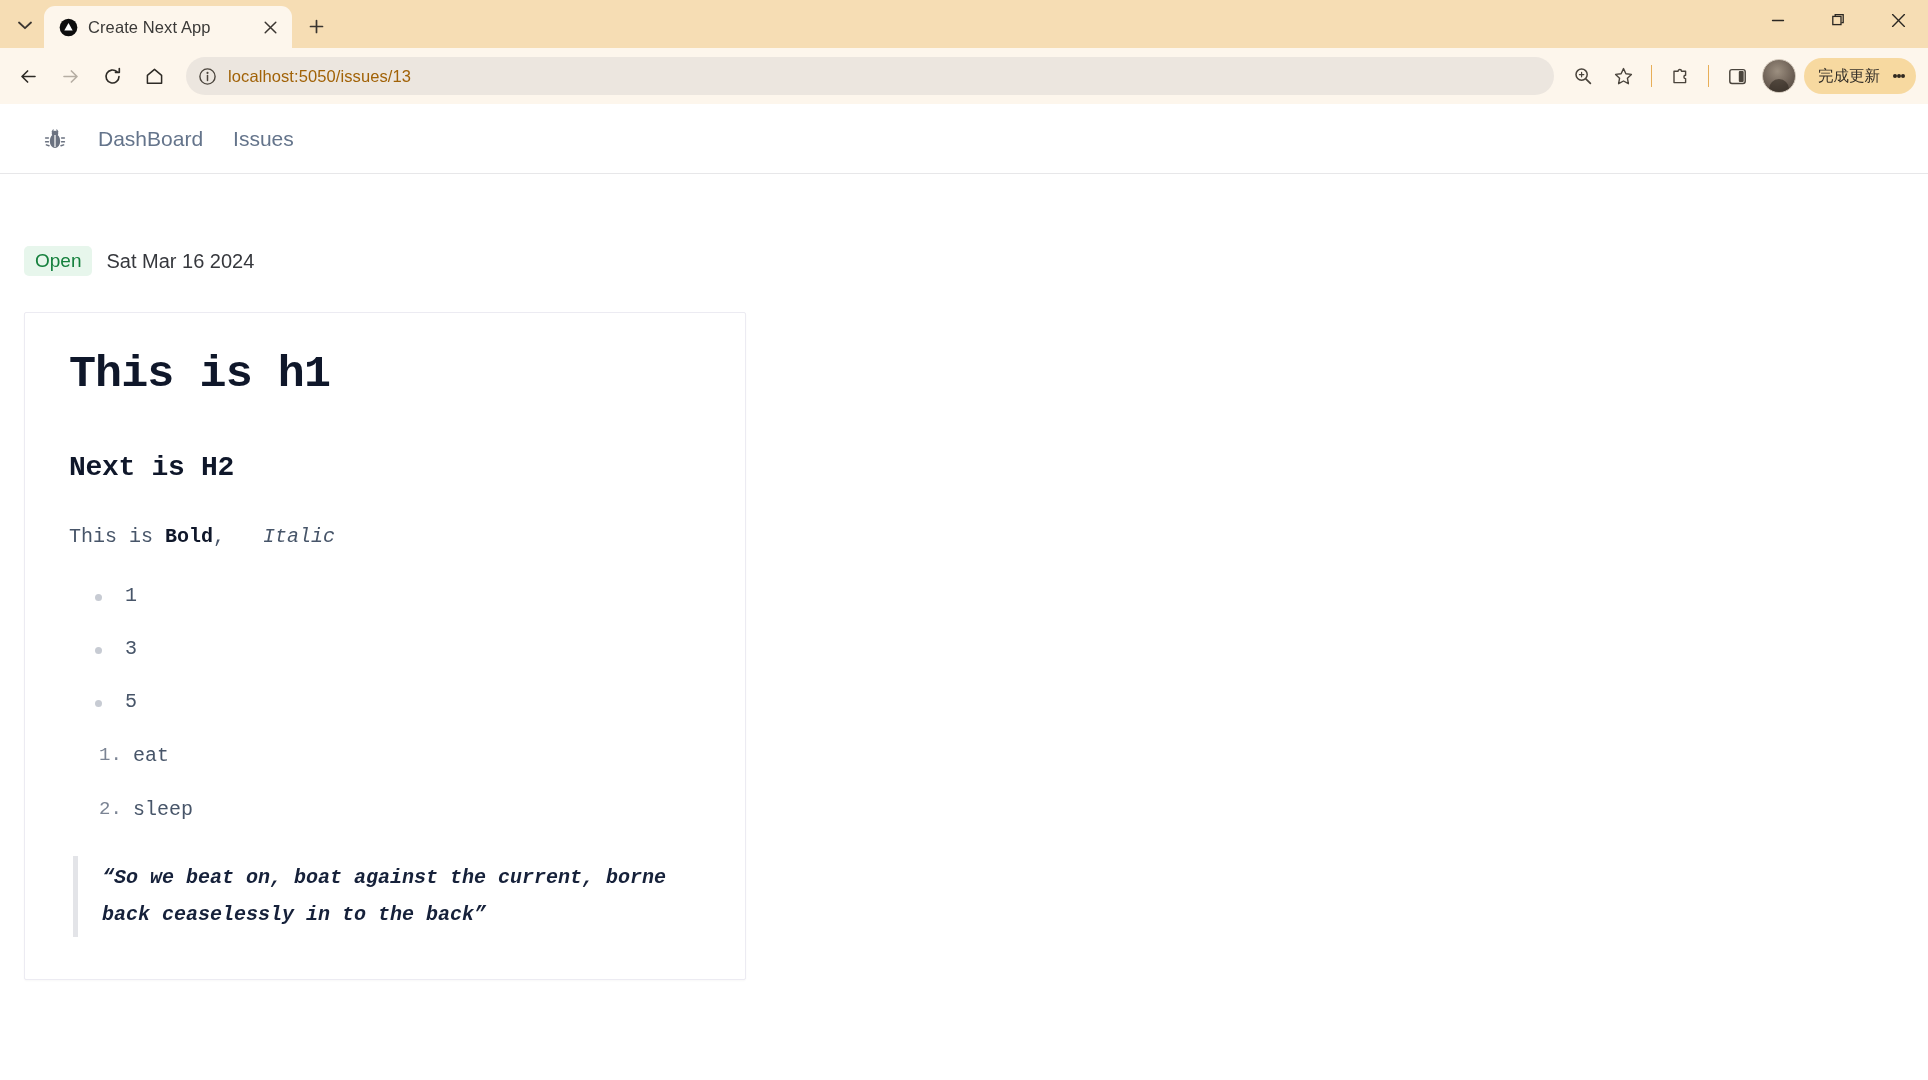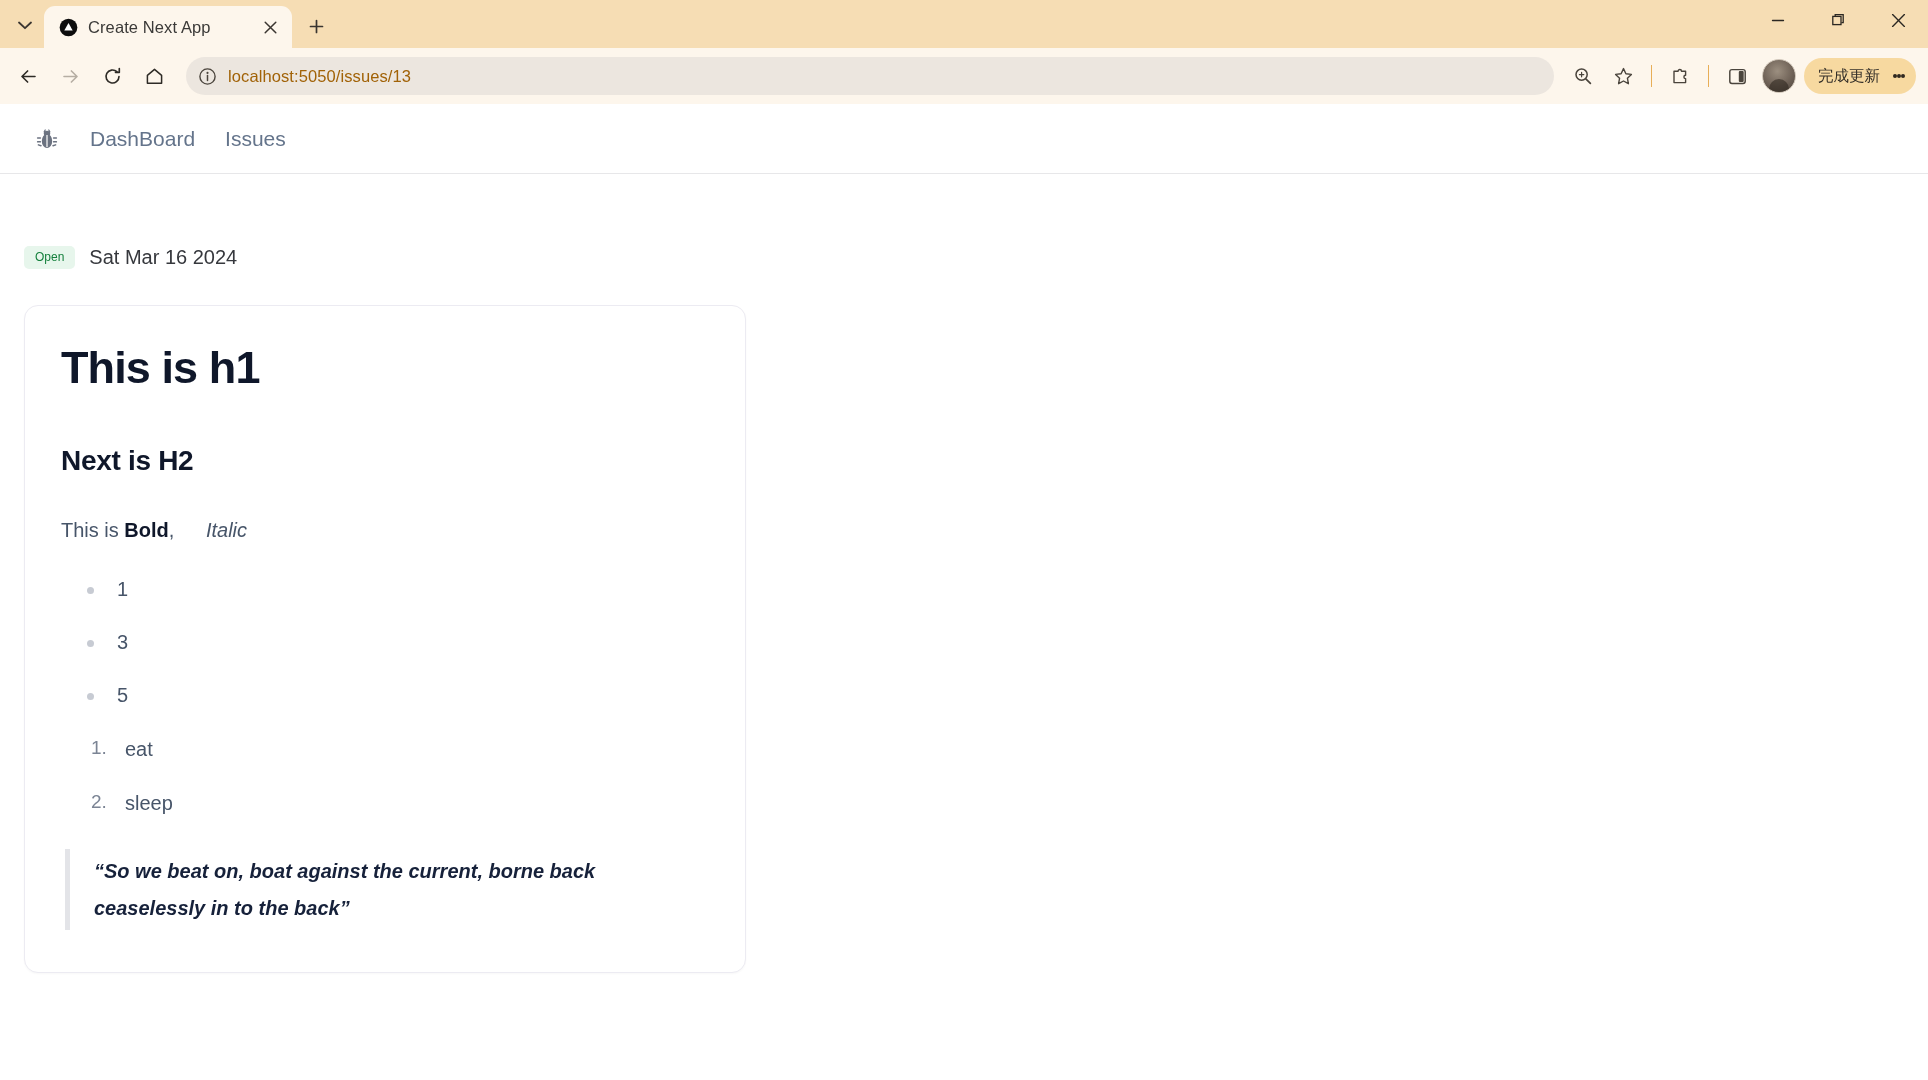--- a/index.html
+++ b/index.html
@@ -217,21 +217,21 @@
     background: #ffffff;
     overflow: hidden;
     position: relative;
   }
 
   .app-navbar {
     height: 70px;
     border-bottom: 1px solid #e7e7e9;
     display: flex;
     align-items: center;
-    padding: 0 0 0 32px;
+    padding: 0 0 0 40px;
     gap: 0;
   }
 
   .brand-icon {
     width: 30px; height: 30px;
     display: flex; align-items: center; justify-content: center;
     margin-right: 28px;
     cursor: pointer;
   }
 
@@ -259,40 +259,41 @@
   .meta-row {
     display: flex;
     align-items: center;
     gap: 14px;
     margin-top: 28px;
   }
 
   .status-badge {
     background: #e7f6ec;
     color: #15803d;
-    font-size: 12px;
+    font-size: 19px;
     border-radius: 5px;
     padding: 5px 11px 6px;
     line-height: 1;
     cursor: default;
   }
 
   .meta-date {
     font-size: 20px;
     color: #36383d;
   }
 
   .md-card {
     margin-top: 36px;
     width: 722px;
     border: 1px solid #ecebf2;
-    border-radius: 14px;
+    border-radius: 2px;
     background: #ffffff;
-    padding: 22px 34px 42px 16px;
+    padding: 22px 34px 42px 24px;
     box-shadow: 0 1px 2px rgba(16,24,40,.03);
+    font-family: Liberation Mono, monospace;
   }
 
   .md-card h1 {
     font-size: 45px;
     font-weight: 800;
     color: #0f172a;
     letter-spacing: -0.9px;
     margin: 14px 0 0 20px;
     line-height: 1.15;
   }

